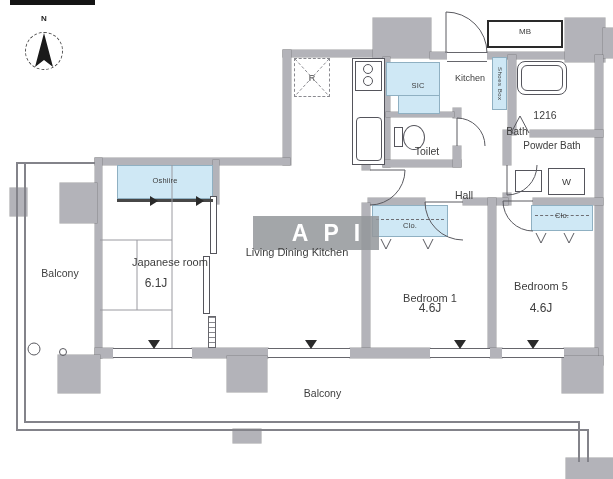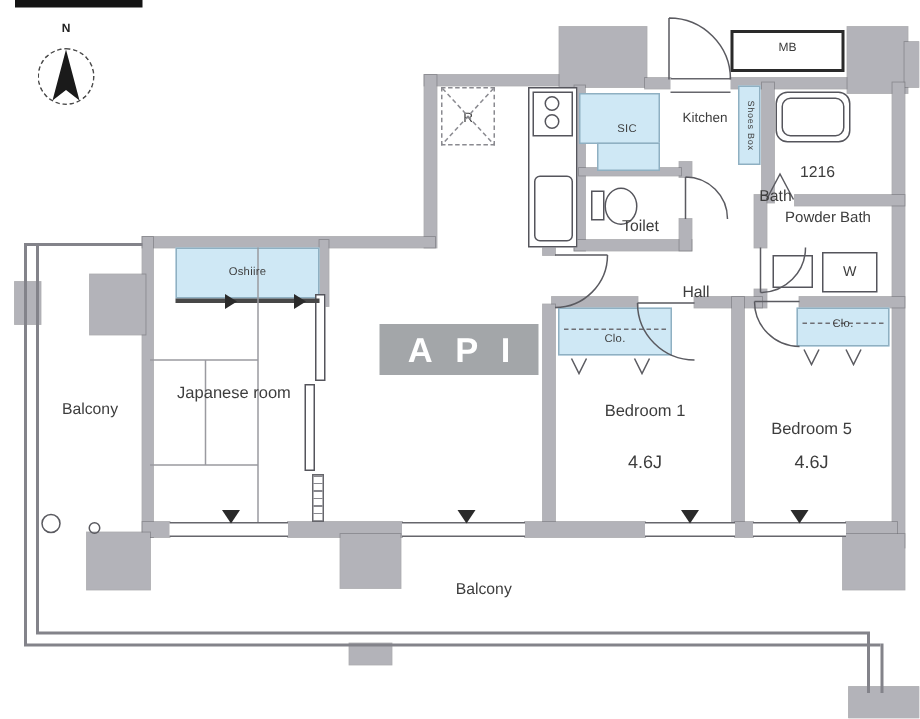--- a/index.html
+++ b/index.html
@@ -29,21 +29,21 @@
          display:flex;align-items:center;justify-content:center;}
   .dash{border-style:dashed;border-color:#8a8a90;}
   .cloline{position:absolute;border-top:1px dashed #6e6e74;z-index:3;}
   .track{position:absolute;background:#474747;z-index:3;}
   .hatch{position:absolute;background:repeating-linear-gradient(to bottom,#88888e 0 1px,transparent 1px 5px);
          border:1px solid #66666c;box-sizing:border-box;z-index:2;}
   .flexc{display:flex;align-items:center;justify-content:center;}
   #gfx{position:absolute;left:0;top:0;z-index:4;pointer-events:none;}
   #wm{position:absolute;left:253px;top:216px;width:106px;height:34px;background:var(--watermark-bg);
       opacity:.85;z-index:5;display:flex;align-items:center;justify-content:center;
-      color:#fff;font-weight:bold;font-size:23px;letter-spacing:15px;text-indent:15px;}
+      color:#fff;font-weight:bold;font-size:23px;letter-spacing:15px;text-indent:15px;padding-left:20px;}
   .compass-circle{position:absolute;left:25px;top:32px;width:38px;height:38px;border:1px dashed #4a4a4a;
       border-radius:50%;box-sizing:border-box;z-index:2;}
 </style>
 </head>
 <body>
 
 <div id="plan">
 
   <div class="blackbar" style="left:10px;top:0;width:85px;height:5px;"></div>
 
@@ -170,24 +170,26 @@
     </g>
 
     <path d="M44,33 L35,67 L44,60 L53,67 Z" fill="#1a1a1a" stroke="none"></path>
   </svg>
 
   <div id="wm">API</div>
 
   <div class="lbl mid" style="left:28px;top:268px;width:64px;">Balcony</div>
   <div class="lbl mid" style="left:285px;top:388px;width:75px;">Balcony</div>
 
-  <div class="lbl name" style="left:103px;top:256px;width:106px;">Japanese room</div>
-
-
-  <div class="lbl name" style="left:397px;top:268px;width:66px;">Bedroom 1</div>
+  <div class="lbl name" style="left:117px;top:256px;width:106px;">Japanese room</div>
+  <div class="lbl size" style="left:103px;top:277px;width:106px;">6.1J</div>
+
+  <div class="lbl name" style="left:234px;top:246px;width:126px;">Living Dining Kitchen</div>
+
+  <div class="lbl name" style="left:397px;top:292px;width:66px;">Bedroom 1</div>
   <div class="lbl size" style="left:397px;top:302px;width:66px;">4.6J</div>
 
   <div class="lbl name" style="left:508px;top:280px;width:66px;">Bedroom 5</div>
   <div class="lbl size" style="left:508px;top:302px;width:66px;">4.6J</div>
 
   <div class="lbl mid" style="left:446px;top:174px;width:36px;margin-top:16px;">Hall</div>
   <div class="lbl mid" style="left:405px;top:146px;width:44px;">Toilet</div>
   <div class="lbl mid" style="left:495px;top:98px;width:44px;margin-top:28px;">Bath</div>
   <div class="lbl mid" style="left:523px;top:110px;width:44px;">1216</div>
   <div class="lbl wrap" style="left:517px;top:140px;width:70px;font-size:10px;">Powder Bath</div>

